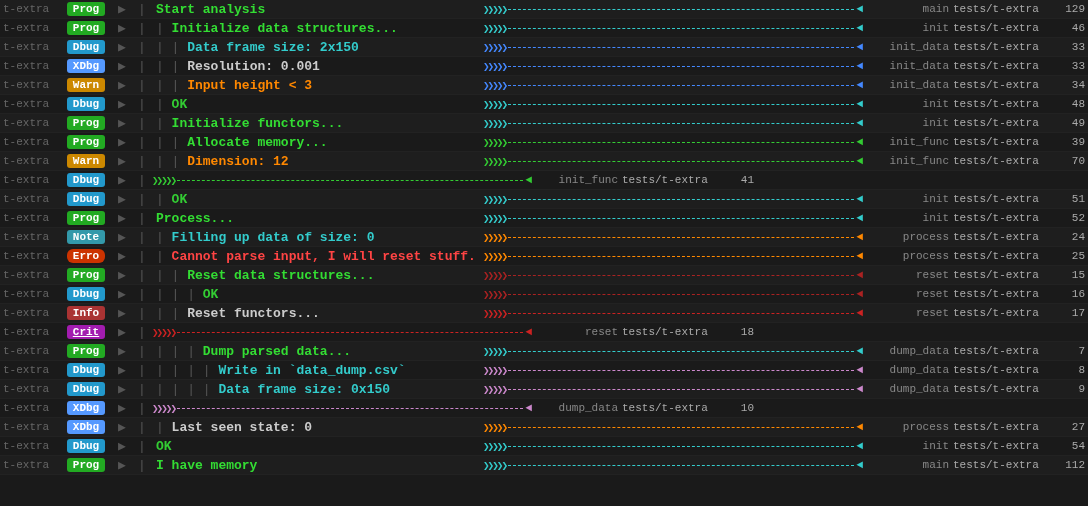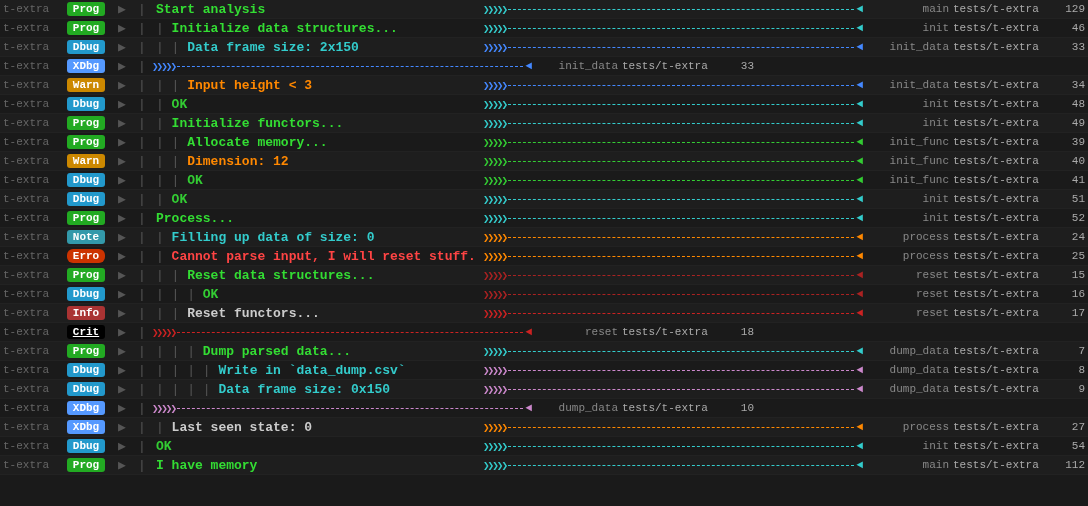--- a/index.html
+++ b/index.html
@@ -48,21 +48,21 @@
       min-width: 38px;
       text-align: center;
     }
     .badge-prog { background: #22aa22; }
     .badge-dbug { background: #2299cc; }
     .badge-xdbg { background: #5599ff; }
     .badge-warn { background: #cc8800; }
     .badge-note { background: #3399aa; }
     .badge-erro { background: #cc3300; border-radius: 6px; }
     .badge-info { background: #aa3333; }
-    .badge-crit { background: #000000; text-decoration: underline; }
+    .badge-crit { background: #a21caf; text-decoration: underline; }
     .col-pipe {
       width: 20px;
       color: #555;
       flex-shrink: 0;
       text-align: center;
     }
     .col-message {
       flex: 1;
       padding-left: 4px;
       overflow: hidden;
@@ -176,20 +176,23 @@
     <span class="col-file" style="color:#aaa">tests/t-extra</span>
     <span class="col-linenum" style="color:#aaa">33</span>
   </div>
     <div class="log-row">
     <span class="col-prefix" style="color:#666">t-extra</span>
     <span class="col-badge">
       <span class="badge badge-xdbg">XDbg</span>
     </span>
     <span class="col-pipe" style="color:#555">▶</span>
     <span class="col-pipe" style="color:#555">|</span>
+    <span class="col-message">
+      <span style="color:#555">| | </span><span class="msg-white">Resolution: 0.001</span>
+    </span>
     <span class="col-arrows">
       <span style="display:flex;align-items:center;width:100%;color:#4488ff;font-size:11px">
         <span style="flex-shrink:0;letter-spacing:-2px">❯❯❯❯❯</span>
         <span style="flex:1;border-top:1.5px dashed #4488ff;display:block;margin:0 2px"></span>
         <span style="flex-shrink:0">◄</span>
       </span>
     </span>
     <span class="col-func" style="color:#888">init_data</span>
     <span class="col-file" style="color:#aaa">tests/t-extra</span>
     <span class="col-linenum" style="color:#aaa">33</span>
@@ -290,32 +293,29 @@
     </span>
     <span class="col-arrows">
       <span style="display:flex;align-items:center;width:100%;color:#33cc33;font-size:11px">
         <span style="flex-shrink:0;letter-spacing:-2px">❯❯❯❯❯</span>
         <span style="flex:1;border-top:1.5px dashed #33cc33;display:block;margin:0 2px"></span>
         <span style="flex-shrink:0">◄</span>
       </span>
     </span>
     <span class="col-func" style="color:#888">init_func</span>
     <span class="col-file" style="color:#aaa">tests/t-extra</span>
-    <span class="col-linenum" style="color:#aaa">40</span>
-  </div>
-    <div class="log-row">
-    <span class="col-prefix" style="color:#666">t-extra</span>
-    <span class="col-badge">
-      <span class="badge badge-dbug">Dbug</span>
-    </span>
-    <span class="col-pipe" style="color:#555">▶</span>
-    <span class="col-pipe" style="color:#555">|</span>
-    <span class="col-message">
-      <span style="color:#555">| | </span><span class="msg-ok">OK</span>
-    </span>
+    <span class="col-linenum" style="color:#aaa">70</span>
+  </div>
+    <div class="log-row">
+    <span class="col-prefix" style="color:#666">t-extra</span>
+    <span class="col-badge">
+      <span class="badge badge-dbug">Dbug</span>
+    </span>
+    <span class="col-pipe" style="color:#555">▶</span>
+    <span class="col-pipe" style="color:#555">|</span>
     <span class="col-arrows">
       <span style="display:flex;align-items:center;width:100%;color:#33cc33;font-size:11px">
         <span style="flex-shrink:0;letter-spacing:-2px">❯❯❯❯❯</span>
         <span style="flex:1;border-top:1.5px dashed #33cc33;display:block;margin:0 2px"></span>
         <span style="flex-shrink:0">◄</span>
       </span>
     </span>
     <span class="col-func" style="color:#888">init_func</span>
     <span class="col-file" style="color:#aaa">tests/t-extra</span>
     <span class="col-linenum" style="color:#aaa">41</span>

